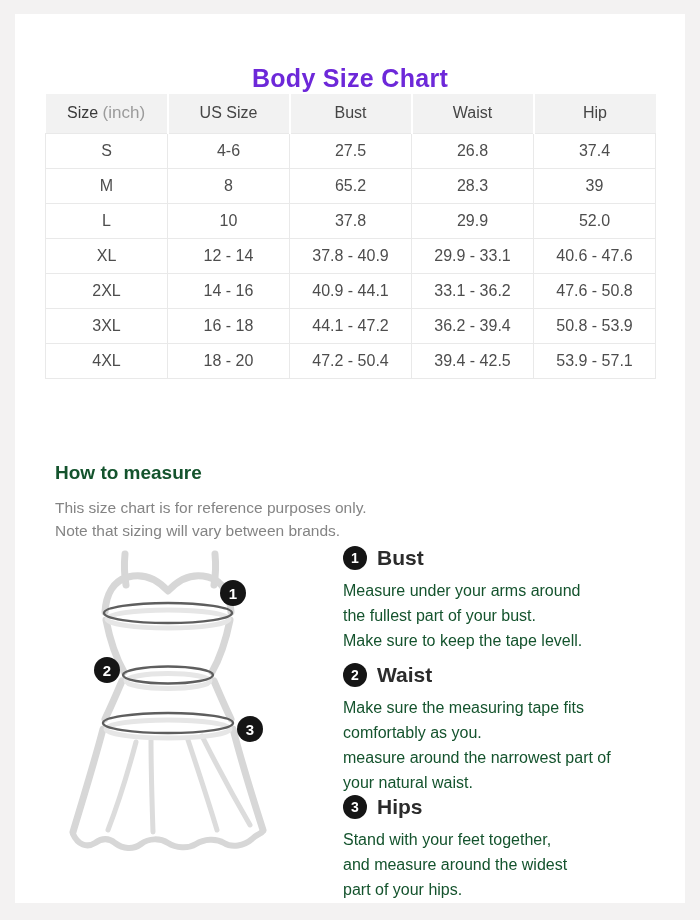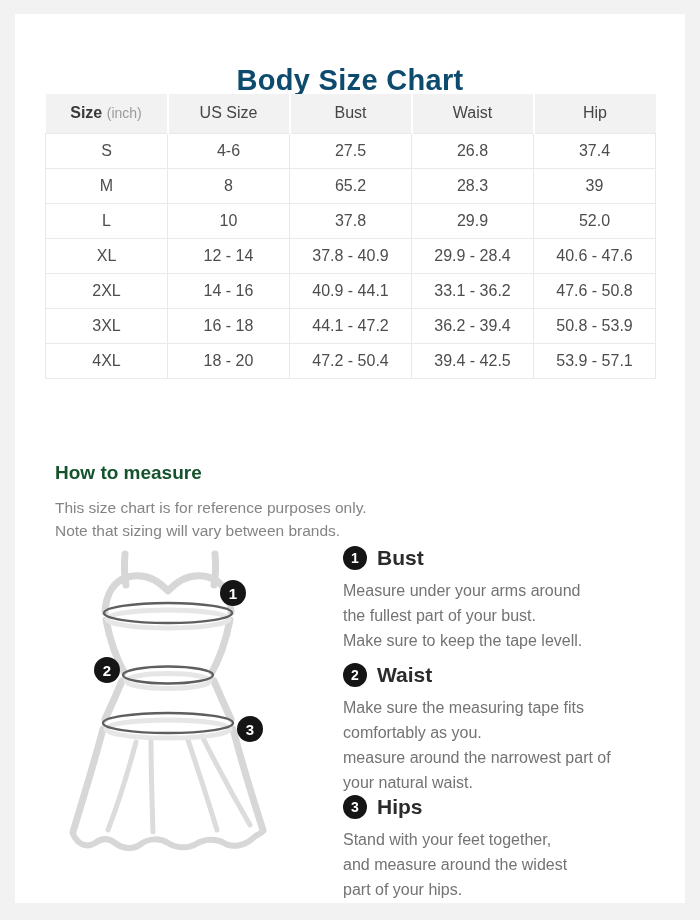--- a/index.html
+++ b/index.html
@@ -10,38 +10,38 @@
     position:relative;
     overflow:hidden;
     -webkit-font-smoothing:antialiased;
   }
   .card {
     position:absolute; left:15px; top:14px; width:670px; height:889px;
     background:#ffffff;
   }
   .title {
     position:absolute; left:0; top:50px; width:670px;
-    text-align:center; font-size:29px; font-weight:700; color:#0c4a6e;
+    text-align:center; font-size:25px; font-weight:700; color:#6d28d9;
     letter-spacing:.3px;
   }
   
   table.size-table {
     position:absolute; left:30px; top:80px; width:610px;
     border-collapse:collapse; table-layout:fixed;
   }
   table.size-table col { width:122px; }
   table.size-table th {
     background:#f2f2f2; height:39px;
     font-size:16px; font-weight:400; color:#454545;
     text-align:center; vertical-align:middle;
     border-left:2px solid #ffffff; border-bottom:1px solid #e9e9e9;
   }
   table.size-table th:first-child { border-left:none; }
-  .th-strong { font-weight:700; color:#3a3a3a; }
-  .th-unit { font-size:14px; color:#9b9b9b; font-weight:400; }
+  .th-strong { font-weight:400; color:#3a3a3a; }
+  .th-unit { font-size:17px; color:#9b9b9b; font-weight:400; }
   table.size-table td {
     height:35px; text-align:center; vertical-align:middle;
     font-size:16px; color:#4d4d4d;
     border:1px solid #e9e9e9;
   }
   table.size-table tr td:first-child { border-left:1px solid #e9e9e9; }
   
   .htm-heading {
     position:absolute; left:40px; top:448px;
     font-size:19px; font-weight:700; color:#14532d;
@@ -70,21 +70,21 @@
   .sec-3 { top:781px; }
   .sec-head { display:flex; align-items:center; gap:10px; }
   .sec-badge {
     width:24px; height:24px; border-radius:50%;
     background:#151515; color:#ffffff; flex:0 0 auto;
     display:flex; align-items:center; justify-content:center;
     font-size:14px; font-weight:700;
   }
   .sec-title { font-size:21px; font-weight:700; color:#2b2b2b; }
   .sec-text {
-    margin-top:8px; font-size:16px; line-height:25px; color:#737373;
+    margin-top:8px; font-size:16px; line-height:25px; color:#14532d;
     white-space:pre-line;
   }
 </style>
 </head>
 <body>
 
 <div class="card">
 
   <h1 class="title">Body Size Chart</h1>
 
@@ -127,21 +127,21 @@
         <td>L</td>
         <td>10</td>
         <td>37.8</td>
         <td>29.9</td>
         <td>52.0</td>
       </tr>
       <tr>
         <td>XL</td>
         <td>12 - 14</td>
         <td>37.8 - 40.9</td>
-        <td>29.9 - 28.4</td>
+        <td>29.9 - 33.1</td>
         <td>40.6 - 47.6</td>
       </tr>
       <tr>
         <td>2XL</td>
         <td>14 - 16</td>
         <td>40.9 - 44.1</td>
         <td>33.1 - 36.2</td>
         <td>47.6 - 50.8</td>
       </tr>
       <tr>

